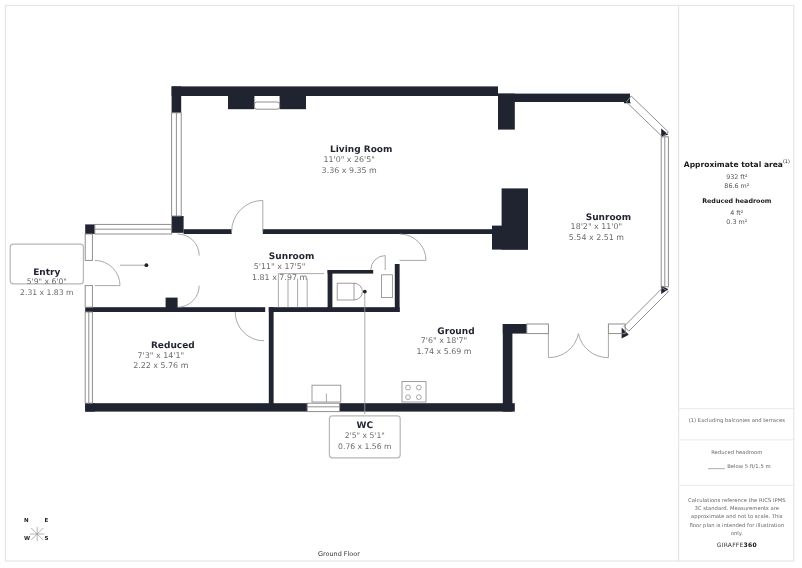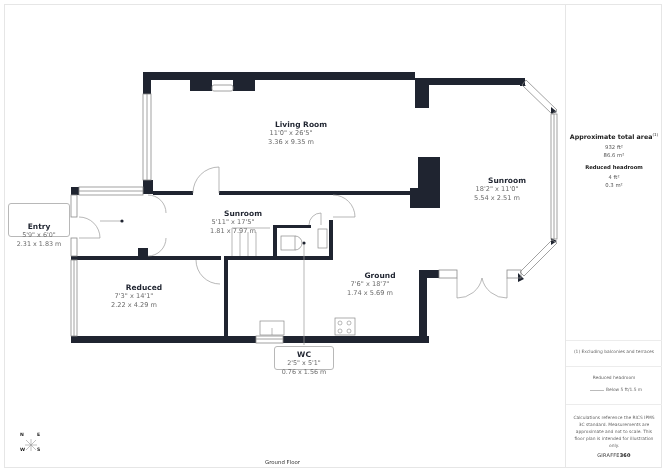--- a/index.html
+++ b/index.html
@@ -164,34 +164,34 @@
   <div class="dim">5.54 x 2.51 m</div>
 </div>
 <div class="label" style="left:233px; top:209px;">
   <div class="name">Sunroom</div>
   <div class="dim">5'11" x 17'5"</div>
   <div class="dim">1.81 x 7.97 m</div>
 </div>
 <div class="label" style="left:134px; top:283px;">
   <div class="name">Reduced</div>
   <div class="dim">7'3" x 14'1"</div>
-  <div class="dim">2.22 x 4.29 m</div>
+  <div class="dim">2.22 x 5.76 m</div>
 </div>
 <div class="label" style="left:370px; top:271px;">
   <div class="name">Ground</div>
   <div class="dim">7'6" x 18'7"</div>
   <div class="dim">1.74 x 5.69 m</div>
 </div>
 
 <div class="callout" style="left:8px; top:203px; width:62px; height:34px; padding-top:18px;">
   <div style="font-size:7.5px; font-weight:bold; color:#1f2430;">Entry</div>
   <div style="font-size:6.4px; color:#6b6b6b; line-height:9px;">5'9" x 6'0"</div>
   <div style="font-size:6.4px; color:#6b6b6b; line-height:9px;">2.31 x 1.83 m</div>
 </div>
-<div class="callout" style="left:274px; top:346px; width:60px; height:24px; padding-top:3px;">
+<div class="callout" style="left:274px; top:346px; width:60px; height:36px; padding-top:3px;">
   <div style="font-size:7.5px; font-weight:bold; color:#1f2430;">WC</div>
   <div style="font-size:6.4px; color:#6b6b6b; line-height:9px;">2'5" x 5'1"</div>
   <div style="font-size:6.4px; color:#6b6b6b; line-height:9px;">0.76 x 1.56 m</div>
 </div>
 
 <div class="compass">
   <span style="left:0; top:0;">N</span>
   <span style="left:17px; top:0;">E</span>
   <span style="left:0; top:15px;">W</span>
   <span style="left:17px; top:15px;">S</span>

